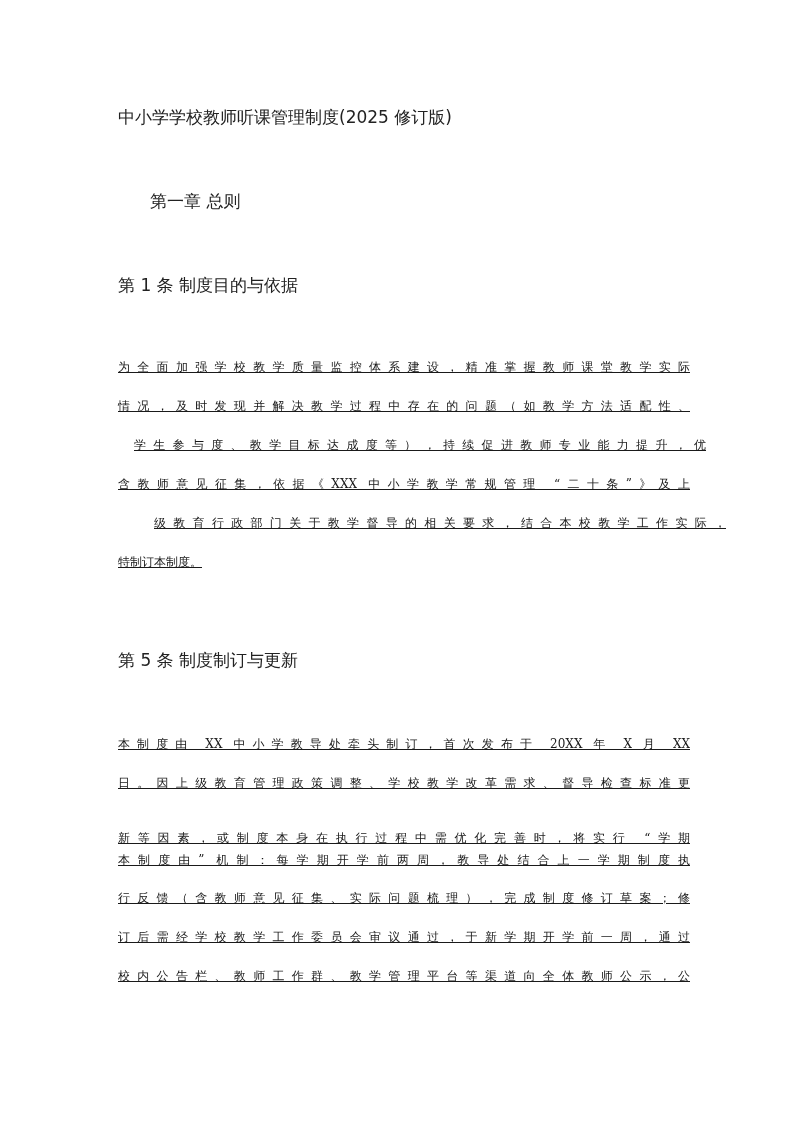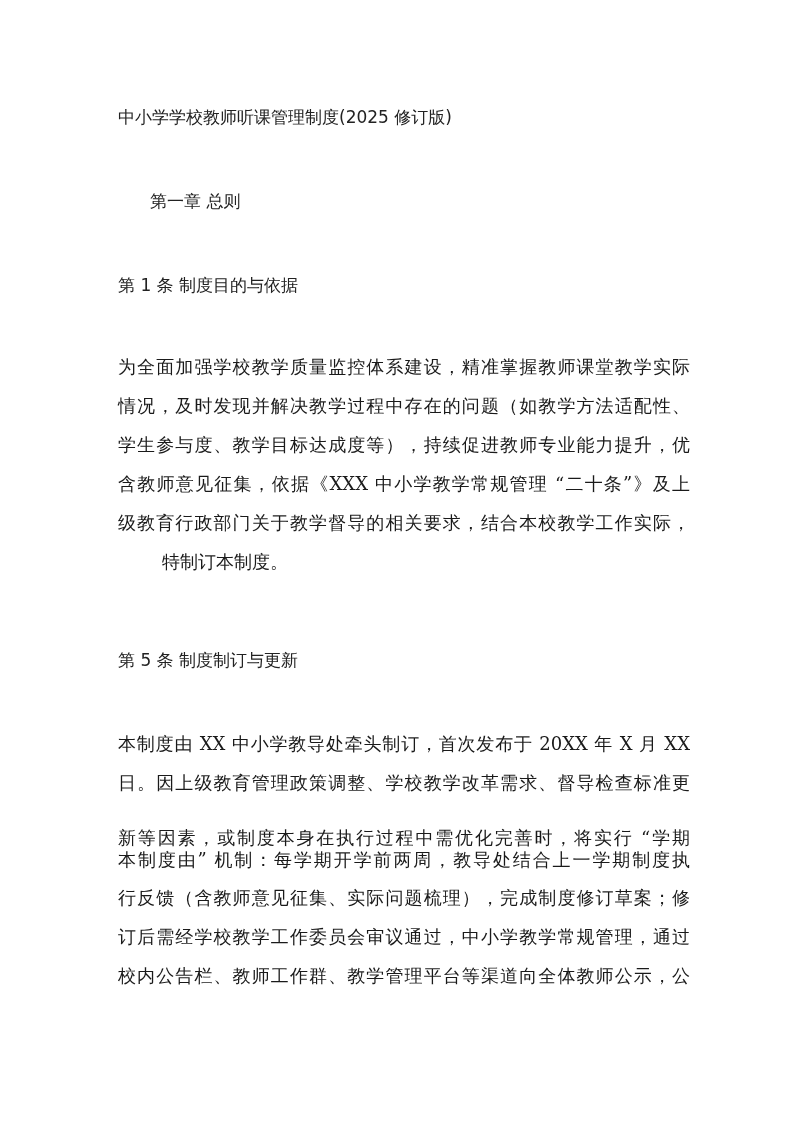--- a/index.html
+++ b/index.html
@@ -18,65 +18,65 @@
     .page {
       position: absolute;
       left: 0; top: 0;
       width: 793px; height: 966px;
       background: #ffffff;
     }
     .line {
       position: absolute;
       left: 118px;
       width: 572px;
-      font-size: 18px;
+      font-size: 12px;
       line-height: 24px;
       white-space: nowrap;
       text-align: justify;
       text-align-last: justify;
+      text-decoration: underline;
     }
     .heading {
       position: absolute;
       left: 118px;
       font-size: 17px;
       line-height: 24px;
       white-space: nowrap;
       font-family: "DejaVu Sans", "Liberation Sans", sans-serif;
       color: #222222;
     }
     .last {
       text-align-last: left;
-      margin-left: 44px;
     }
   </style>
 </head>
 <body>
 
 <div class="page">
 
   <div class="heading" style="top:105px;">中小学学校教师听课管理制度(2025 修订版)</div>
 
   <div class="heading" style="top:189px;margin-left:32px;">第一章  总则</div>
 
   <div class="heading" style="top:273px;">第  1  条  制度目的与依据</div>
 
   <div>
     <div class="line" style="top:355px;">为全面加强学校教学质量监控体系建设，精准掌握教师课堂教学实际</div>
     <div class="line" style="top:394px;">情况，及时发现并解决教学过程中存在的问题（如教学方法适配性、</div>
-    <div class="line" style="top:433px;">学生参与度、教学目标达成度等），持续促进教师专业能力提升，优</div>
+    <div class="line" style="top:433px;margin-left:16px;">学生参与度、教学目标达成度等），持续促进教师专业能力提升，优</div>
     <div class="line" style="top:472px;">含教师意见征集，依据《XXX 中小学教学常规管理 “二十条”》及上</div>
-    <div class="line" style="top:511px;">级教育行政部门关于教学督导的相关要求，结合本校教学工作实际，</div>
+    <div class="line" style="top:511px;margin-left:36px;">级教育行政部门关于教学督导的相关要求，结合本校教学工作实际，</div>
     <div class="line last" style="top:550px;">特制订本制度。</div>
   </div>
 
   <div class="heading" style="top:648px;">第  5  条  制度制订与更新</div>
 
   <div>
     <div class="line" style="top:732px;">本制度由 XX 中小学教导处牵头制订，首次发布于 20XX 年 X 月 XX</div>
     <div class="line" style="top:771px;">日。因上级教育管理政策调整、学校教学改革需求、督导检查标准更</div>
     <div class="line" style="top:826px;">新等因素，或制度本身在执行过程中需优化完善时，将实行 “学期</div>
     <div class="line" style="top:848px;">本制度由” 机制：每学期开学前两周，教导处结合上一学期制度执</div>
     <div class="line" style="top:886px;">行反馈（含教师意见征集、实际问题梳理），完成制度修订草案；修</div>
-    <div class="line" style="top:925px;">订后需经学校教学工作委员会审议通过，中小学教学常规管理，通过</div>
+    <div class="line" style="top:925px;">订后需经学校教学工作委员会审议通过，于新学期开学前一周，通过</div>
     <div class="line" style="top:964px;">校内公告栏、教师工作群、教学管理平台等渠道向全体教师公示，公</div>
   </div>
 
 </div>
 
 </body></html>

